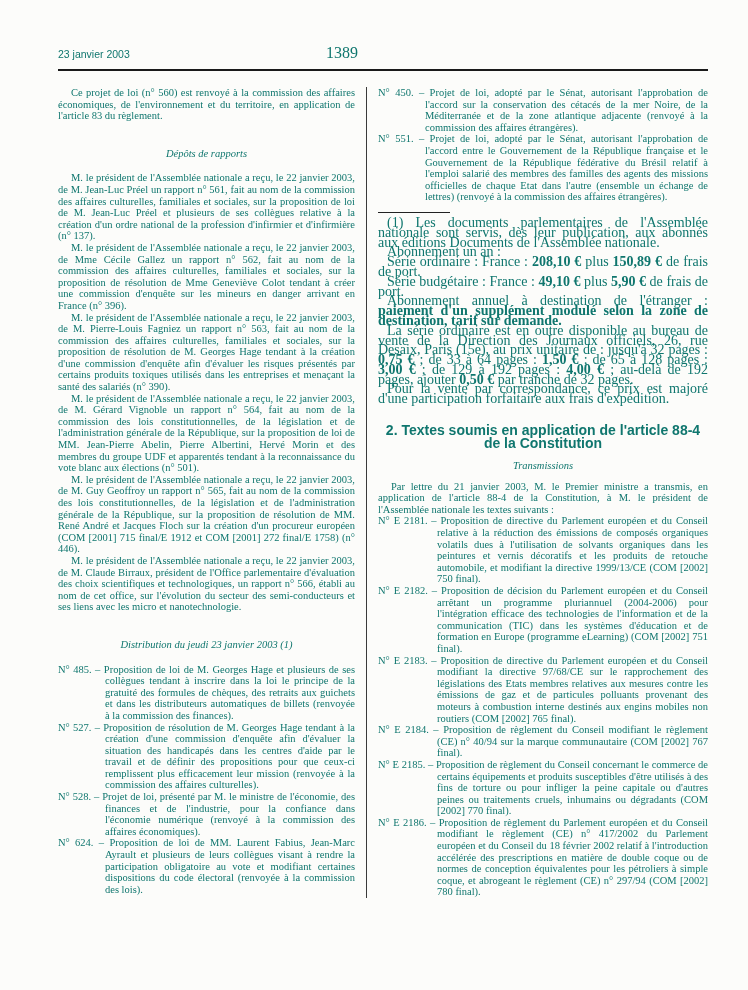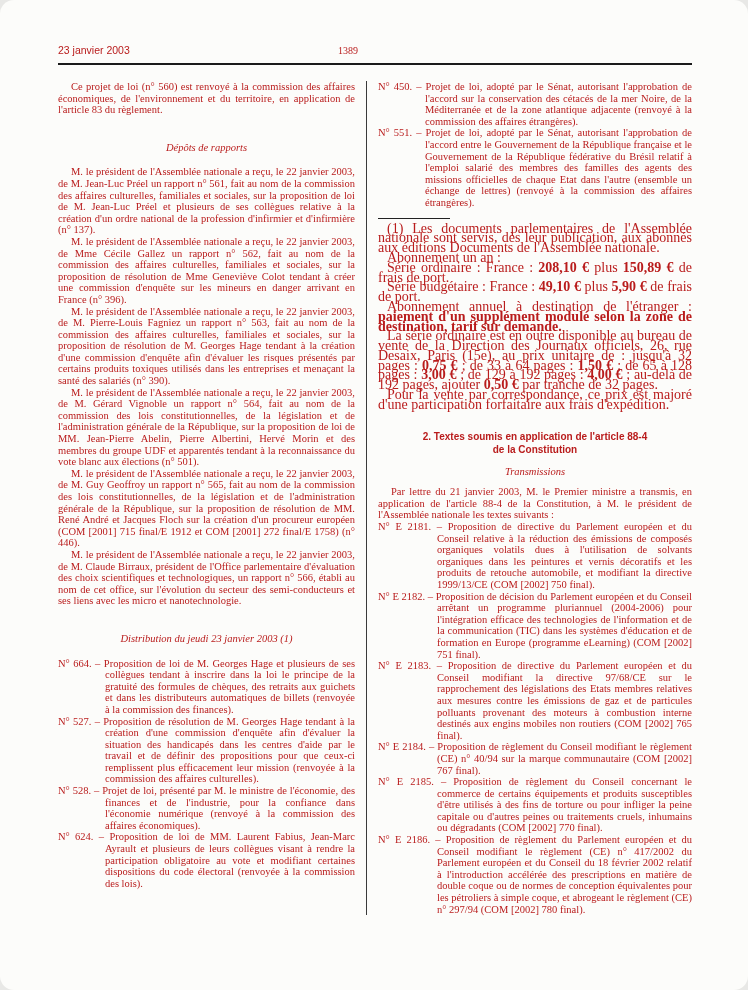--- a/index.html
+++ b/index.html
@@ -1,53 +1,52 @@
 <!DOCTYPE html>
 <html><head>
 <meta charset="utf-8">
 <style>
   * { margin: 0; padding: 0; box-sizing: border-box; }
   html, body { background: #e8e8e6; }
   .page {
     width: 748px; height: 990px;
     margin: 0 auto;
     background: #fcfcfa;
-    color: #b91c1c;
+    color: #0f766e;
     font-family: "Liberation Serif", "DejaVu Serif", serif;
-    padding: 44px 56px 30px 58px;
+    padding: 44px 40px 30px 58px;
     overflow: hidden;
     position: relative;
-    border-radius: 14px;
   }
   
   .hdr {
     display: flex; align-items: baseline;
     font-family: "Liberation Sans", sans-serif;
     font-size: 10.5px;
   }
   .hdr-date { width: 150px; }
   .hdr-title { flex: 1; text-align: center; letter-spacing: 0.4px; }
-  .hdr-page { width: 150px; text-align: right; font-family: "Liberation Serif", serif; font-size: 10px; }
+  .hdr-page { width: 150px; text-align: right; font-family: "Liberation Serif", serif; font-size: 16px; }
   .hdr-rule { border: none; border-top: 2px solid #1a1a1a; margin: 7px 0 16px 0; }
   
   .cols { display: flex; align-items: stretch; }
   .col { font-size: 10.5px; line-height: 11.6px; text-align: justify; }
   .col-left  { width: 308px; }
   .col-right { flex: 1; border-left: 1px solid #3a3a3a; padding-left: 11px; }
   .col-left { padding-right: 11px; }
   
   p.body-p { text-indent: 13px; margin: 0; }
   .h-italic {
     text-align: center; font-style: italic;
     margin: 26px 0 13px 0; text-indent: 0;
   }
   .h-bold {
     text-align: center;
     font-family: "Liberation Sans", sans-serif;
-    font-weight: bold; font-size: 10px; line-height: 13px;
+    font-weight: bold; font-size: 14px; line-height: 13px;
     margin: 20px 0 4px 0;
   }
   .item { margin: 0; }
   .item-l { padding-left: 47px; text-indent: -47px; }
   .item-e { padding-left: 59px; text-indent: -59px; }
   
   .fn-sep { width: 72px; border-top: 1px solid #222; margin: 9px 0 5px 0; }
   .footnote { font-size: 14px; line-height: 9.8px; }
   .footnote p { text-indent: 9px; margin: 0; }
   .footnote b { font-weight: bold; }
@@ -73,21 +72,21 @@
 
       <p class="body-p">M. le président de l'Assemblée nationale a reçu, le 22 janvier 2003, de M. Jean-Luc Préel un rapport n° 561, fait au nom de la commission des affaires culturelles, familiales et sociales, sur la proposition de loi de M. Jean-Luc Préel et plusieurs de ses collègues relative à la création d'un ordre national de la profession d'infirmier et d'infirmière (n° 137).</p>
       <p class="body-p">M. le président de l'Assemblée nationale a reçu, le 22 janvier 2003, de Mme Cécile Gallez un rapport n° 562, fait au nom de la commission des affaires culturelles, familiales et sociales, sur la proposition de résolution de Mme Geneviève Colot tendant à créer une commission d'enquête sur les mineurs en danger arrivant en France (n° 396).</p>
       <p class="body-p">M. le président de l'Assemblée nationale a reçu, le 22 janvier 2003, de M. Pierre-Louis Fagniez un rapport n° 563, fait au nom de la commission des affaires culturelles, familiales et sociales, sur la proposition de résolution de M. Georges Hage tendant à la création d'une commission d'enquête afin d'évaluer les risques présentés par certains produits toxiques utilisés dans les entreprises et menaçant la santé des salariés (n° 390).</p>
       <p class="body-p">M. le président de l'Assemblée nationale a reçu, le 22 janvier 2003, de M. Gérard Vignoble un rapport n° 564, fait au nom de la commission des lois constitutionnelles, de la législation et de l'administration générale de la République, sur la proposition de loi de MM. Jean-Pierre Abelin, Pierre Albertini, Hervé Morin et des membres du groupe UDF et apparentés tendant à la reconnaissance du vote blanc aux élections (n° 501).</p>
       <p class="body-p">M. le président de l'Assemblée nationale a reçu, le 22 janvier 2003, de M. Guy Geoffroy un rapport n° 565, fait au nom de la commission des lois constitutionnelles, de la législation et de l'administration générale de la République, sur la proposition de résolution de MM. René André et Jacques Floch sur la création d'un procureur européen (COM [2001] 715 final/E 1912 et COM [2001] 272 final/E 1758) (n° 446).</p>
       <p class="body-p">M. le président de l'Assemblée nationale a reçu, le 22 janvier 2003, de M. Claude Birraux, président de l'Office parlementaire d'évaluation des choix scientifiques et technologiques, un rapport n° 566, établi au nom de cet office, sur l'évolution du secteur des semi-conducteurs et ses liens avec les micro et nanotechnologie.</p>
 
       <div class="h-italic">Distribution du jeudi 23 janvier 2003 (1)</div>
 
-      <div class="item item-l"><span>N° 664. –</span> <span>Proposition de loi de M. Georges Hage et plusieurs de ses collègues tendant à inscrire dans la loi le principe de la gratuité des formules de chèques, des retraits aux guichets et dans les distributeurs automatiques de billets (renvoyée à la commission des finances).</span></div>
+      <div class="item item-l"><span>N° 485. –</span> <span>Proposition de loi de M. Georges Hage et plusieurs de ses collègues tendant à inscrire dans la loi le principe de la gratuité des formules de chèques, des retraits aux guichets et dans les distributeurs automatiques de billets (renvoyée à la commission des finances).</span></div>
       <div class="item item-l"><span>N° 527. –</span> <span>Proposition de résolution de M. Georges Hage tendant à la création d'une commission d'enquête afin d'évaluer la situation des handicapés dans les centres d'aide par le travail et de définir des propositions pour que ceux-ci remplissent plus efficacement leur mission (renvoyée à la commission des affaires culturelles).</span></div>
       <div class="item item-l"><span>N° 528. –</span> <span>Projet de loi, présenté par M. le ministre de l'économie, des finances et de l'industrie, pour la confiance dans l'économie numérique (renvoyé à la commission des affaires économiques).</span></div>
       <div class="item item-l"><span>N° 624. –</span> <span>Proposition de loi de MM. Laurent Fabius, Jean-Marc Ayrault et plusieurs de leurs collègues visant à rendre la participation obligatoire au vote et modifiant certaines dispositions du code électoral (renvoyée à la commission des lois).</span></div>
     </div>
 
     <div class="col col-right">
       <div class="item item-l"><span>N° 450. –</span> <span>Projet de loi, adopté par le Sénat, autorisant l'approbation de l'accord sur la conservation des cétacés de la mer Noire, de la Méditerranée et de la zone atlantique adjacente (renvoyé à la commission des affaires étrangères).</span></div>
       <div class="item item-l"><span>N° 551. –</span> <span>Projet de loi, adopté par le Sénat, autorisant l'approbation de l'accord entre le Gouvernement de la République française et le Gouvernement de la République fédérative du Brésil relatif à l'emploi salarié des membres des familles des agents des missions officielles de chaque Etat dans l'autre (ensemble un échange de lettres) (renvoyé à la commission des affaires étrangères).</span></div>
 
       <div class="fn-sep"></div>

